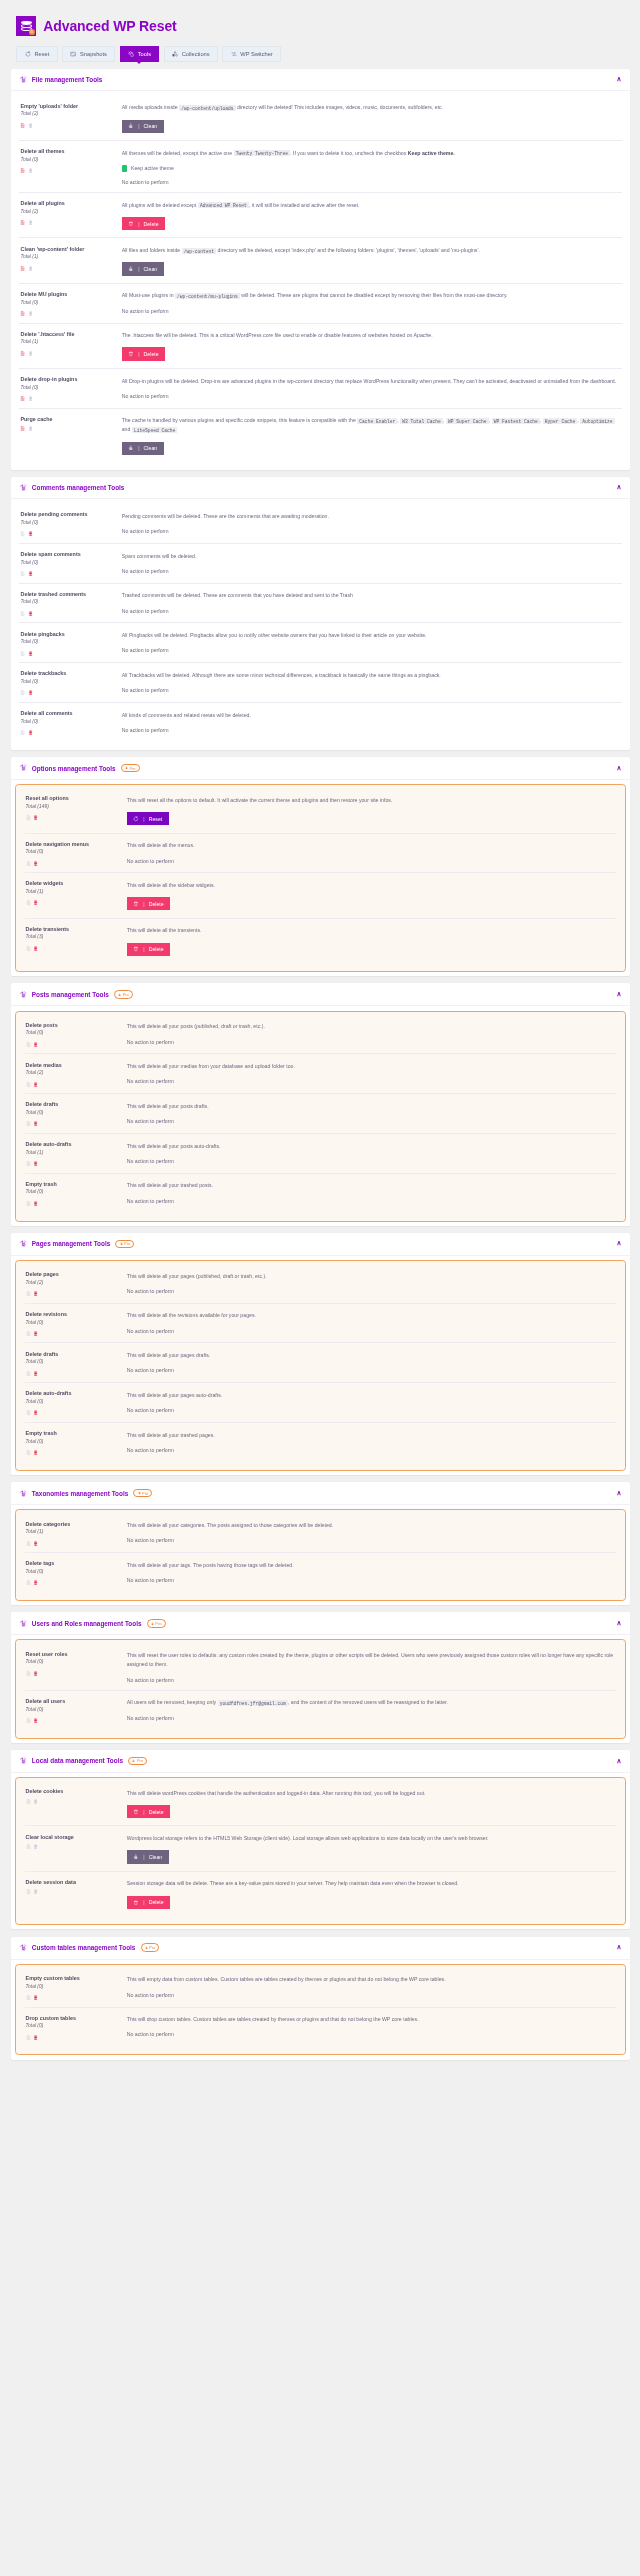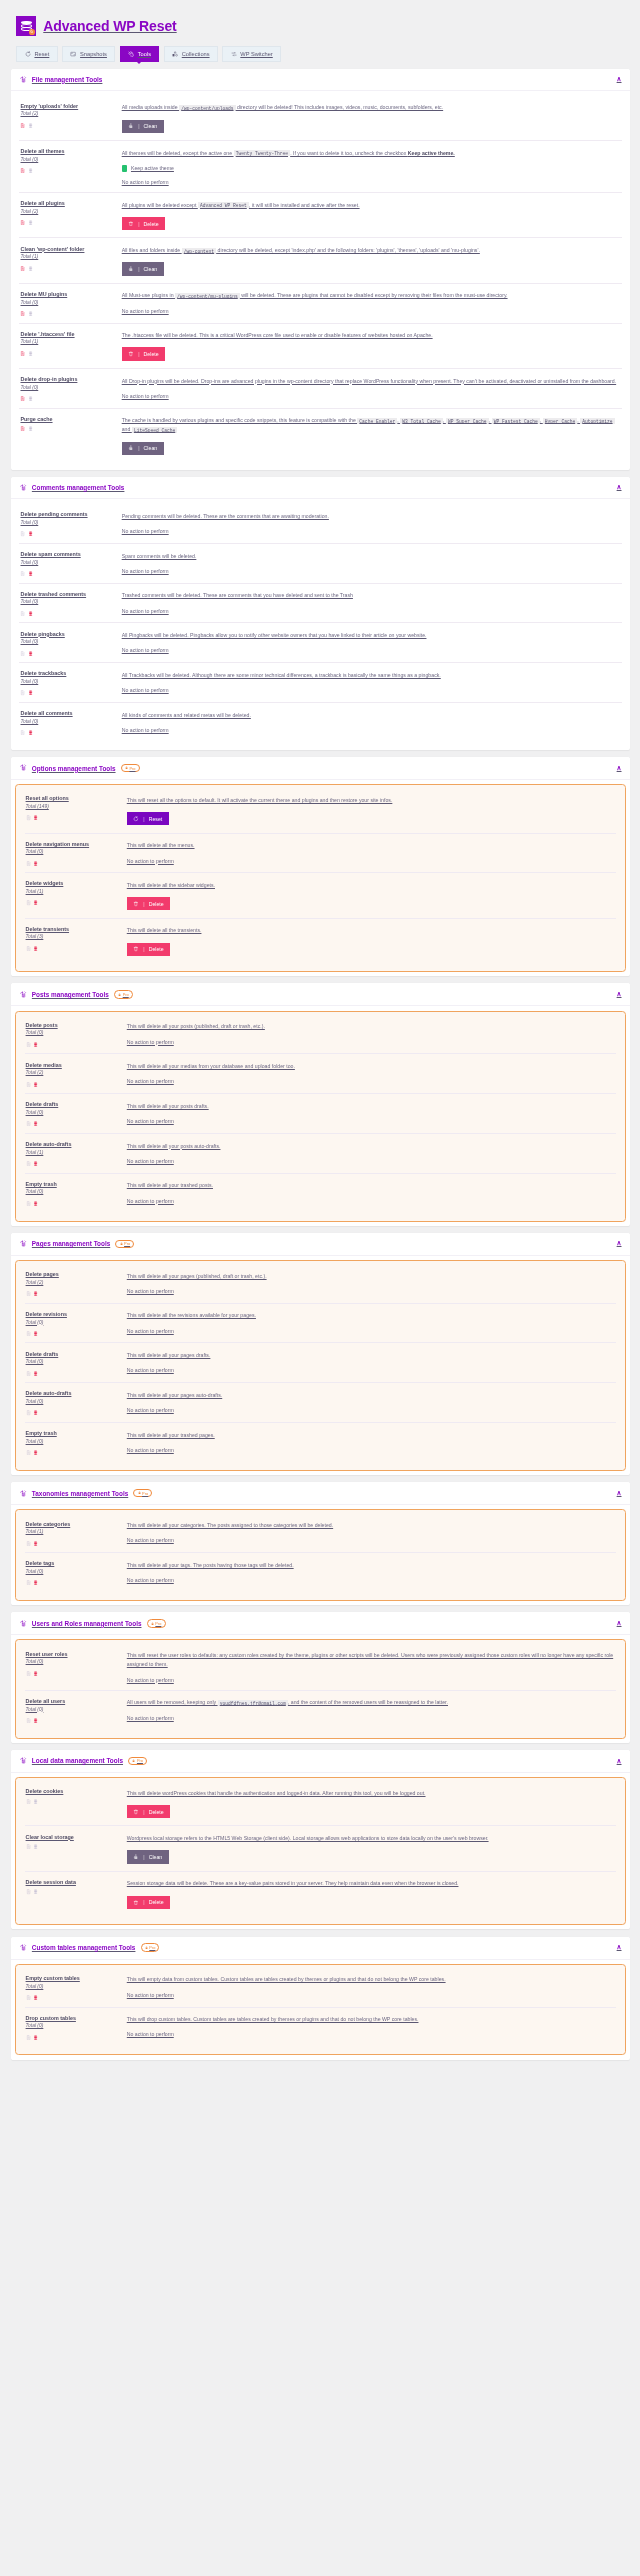--- a/index.html
+++ b/index.html
@@ -4,21 +4,21 @@
 <style>
   * { box-sizing: border-box; }
   html, body { margin:0; padding:0; }
   body {
     width:641px;
     background:#f0f0f1;
     font-family:"Liberation Sans", sans-serif;
     color:#5b5772;
     -webkit-font-smoothing:antialiased;
   }
-  .wrap { padding: 9.3px 11.3px 20.6px 11.3px; text-decoration: underline; }
+  .wrap { padding: 9.3px 11.3px 20.6px 11.3px; }
 
   
   .brandbar { display:flex; align-items:center; gap:7.2px; padding: 7.2px 0 0 5.2px; }
   .brand-logo {
     width:19.6px; height:19.6px; background:#8a06c4; position:relative;
     display:flex; align-items:center; justify-content:center; flex:0 0 auto;
   }
   .brand-logo .db { position:relative; width:11.3px; height:11.3px; }
   .brand-logo .db i {
     position:absolute; left:0; width:11.3px; height:3.6px; border-radius:50%;

